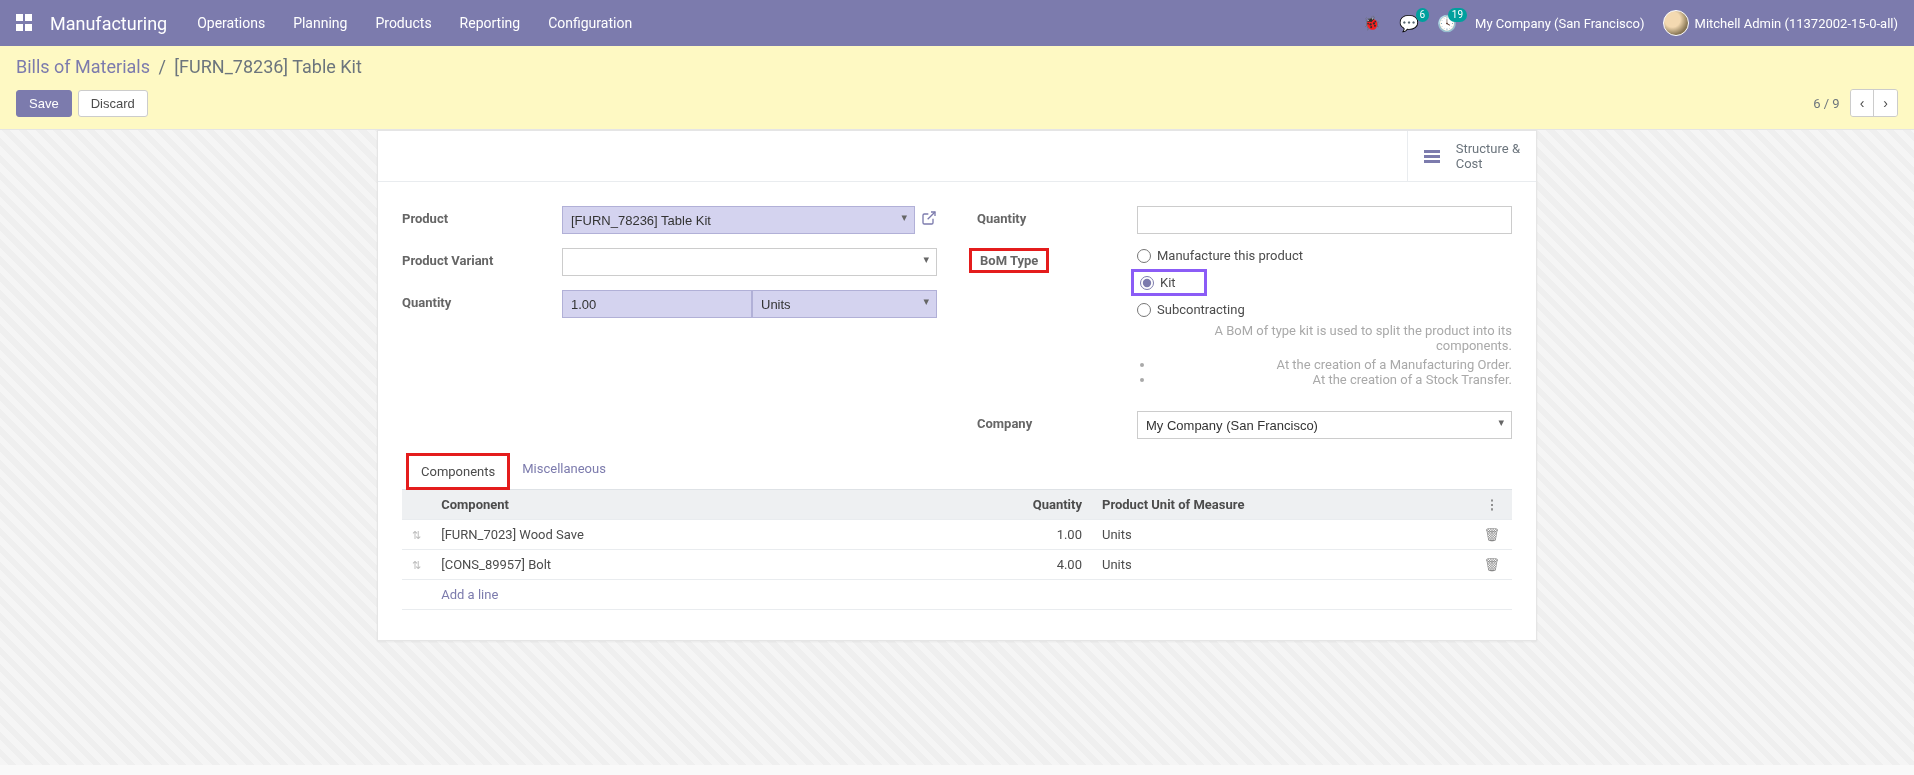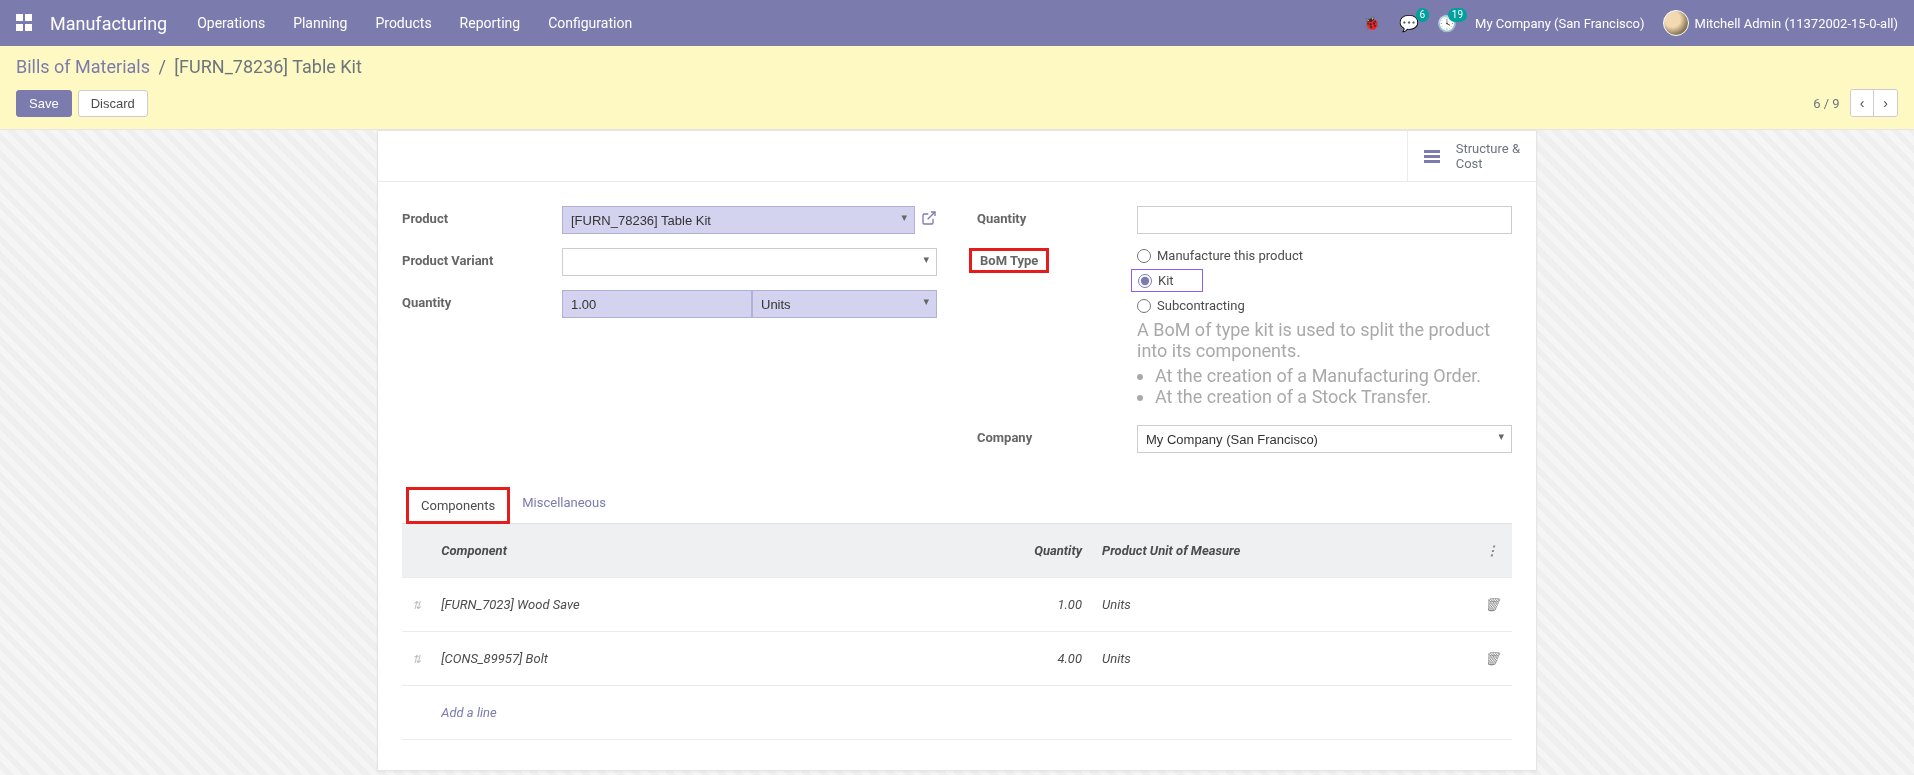--- a/index.html
+++ b/index.html
@@ -96,50 +96,50 @@
 .field-with-link .form-select { flex:1; }
 .ext-link { color:#7c7bad; cursor:pointer; font-size:16px;}
 .qty-row { display:flex; gap:0;}
 .qty-row .form-input { width:190px; }
 .qty-row .form-select { flex:1; }
 .select-wrap { position:relative; }
 .select-wrap::after { content:"▾"; position:absolute; right:8px; top:5px; color:#666; font-size:11px; pointer-events:none;}
 .radio-group { display:flex; flex-direction:column; gap:6px;}
 .radio-item { display:flex; align-items:center; gap:6px; font-size:13px; color:#4c4c4c; }
 .radio-item input { accent-color:#7c7bad; width:14px; height:14px;}
-.help-text { color:#a9a9a9; font-size:18px; margin:6px 0 4px 0;}
+.help-text { color:#a9a9a9; font-size:13px; margin:6px 0 10px 0;text-align:right;}
 .help-text ul { list-style:disc; margin-left:18px; margin-top:4px;}
 .help-text .intro { margin-left:0; }
 
-.tabs { display:flex; border-bottom:1px solid #dee2e6; margin-top:20px; padding:0 4px;}
+.tabs { display:flex; border-bottom:1px solid #dee2e6; padding:0 4px;}
 .tab {
   padding:8px 12px; font-size:13px; color:#7c7bad; cursor:pointer; margin-bottom:-1px;
 }
 .tab.active {
   color:#4c4c4c; background:#fff;
 }
 .tab-hl { border:3px solid #e41c1c; border-bottom-color:#e41c1c; }
 
 .comp-table { width:100%; border-collapse:collapse; margin-top:0;}
-.comp-table th, .comp-table td { padding:19px 10px; font-size:13px; text-align:left; border-bottom:1px solid #e9ecef;font-style:italic;}
+.comp-table th, .comp-table td { padding:7px 10px; font-size:13px; text-align:left; border-bottom:1px solid #e9ecef;}
 .comp-table thead th { background:#eef0f2; font-weight:700; color:#4c4c4c; }
 .comp-table .qty-col { text-align:right; width:120px;}
 .comp-table .handle-col { width:28px; text-align:center; color:#bbb;}
 .comp-table .uom-col { width:380px;}
 .comp-table .act-col { width:40px; text-align:center; color:#888;}
 .comp-table .kebab { cursor:pointer;}
 .add-line { color:#7c7bad; cursor:pointer;}
 .trash { cursor:pointer;}
 .drag { cursor:grab; font-size:11px; line-height:1;}
 .form-select-white {
   width:100%; height:28px; padding:3px 8px; font-size:13px;
   border:1px solid #ccc; background:#fff; color:#333;
 }
 .tab-pane { padding:0 0 20px; }
-.radio-kit-hl { border:1px solid #8b5cf6; padding:3px 28px 3px 6px; margin-left:-6px; width:fit-content;}
+.radio-kit-hl { border:3px solid #8b5cf6; padding:3px 28px 3px 6px; margin-left:-6px; width:fit-content;}
 .label-bomtype-hl { border:3px solid #e41c1c; padding:2px 8px; margin-left:-8px; width:fit-content;}
 </style>
 </head>
 <body>
 
 <div class="navbar">
   <div class="apps-icon">
       <span></span>
       <span></span>
       <span></span>

